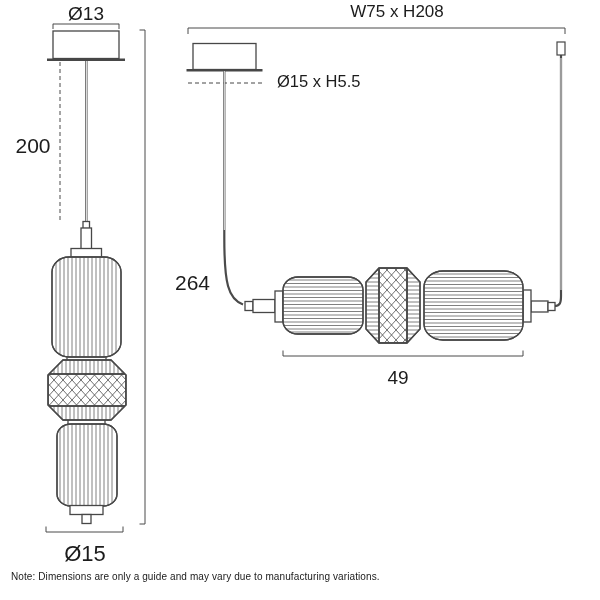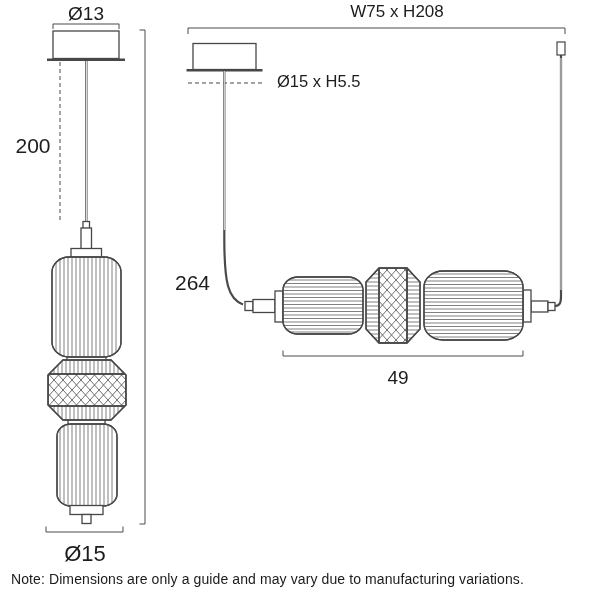--- a/index.html
+++ b/index.html
@@ -4,21 +4,21 @@
 <style>
   html,body{margin:0;padding:0;background:#fff;}
   .canvas{
     position:relative;width:600px;height:600px;background:#ffffff;overflow:hidden;
     font-family:"Liberation Sans", sans-serif;
   }
   svg{position:absolute;left:0;top:0;}
   svg text{fill:#1c1c1c;font-family:"Liberation Sans", sans-serif;}
   .note{
     position:absolute;left:11px;top:571px;width:580px;
-    font-size:14px;color:#1b1b1b;letter-spacing:0.1px;
+    font-size:10px;color:#1b1b1b;letter-spacing:0.1px;
   }
 </style>
 </head>
 <body>
 
 <div class="canvas">
 <svg width="600" height="600" viewBox="0 0 600 600">
   <defs>
     <clipPath id="clipUpper">
           <rect x="52" y="257" width="69" height="100" rx="17" ry="15"></rect>

